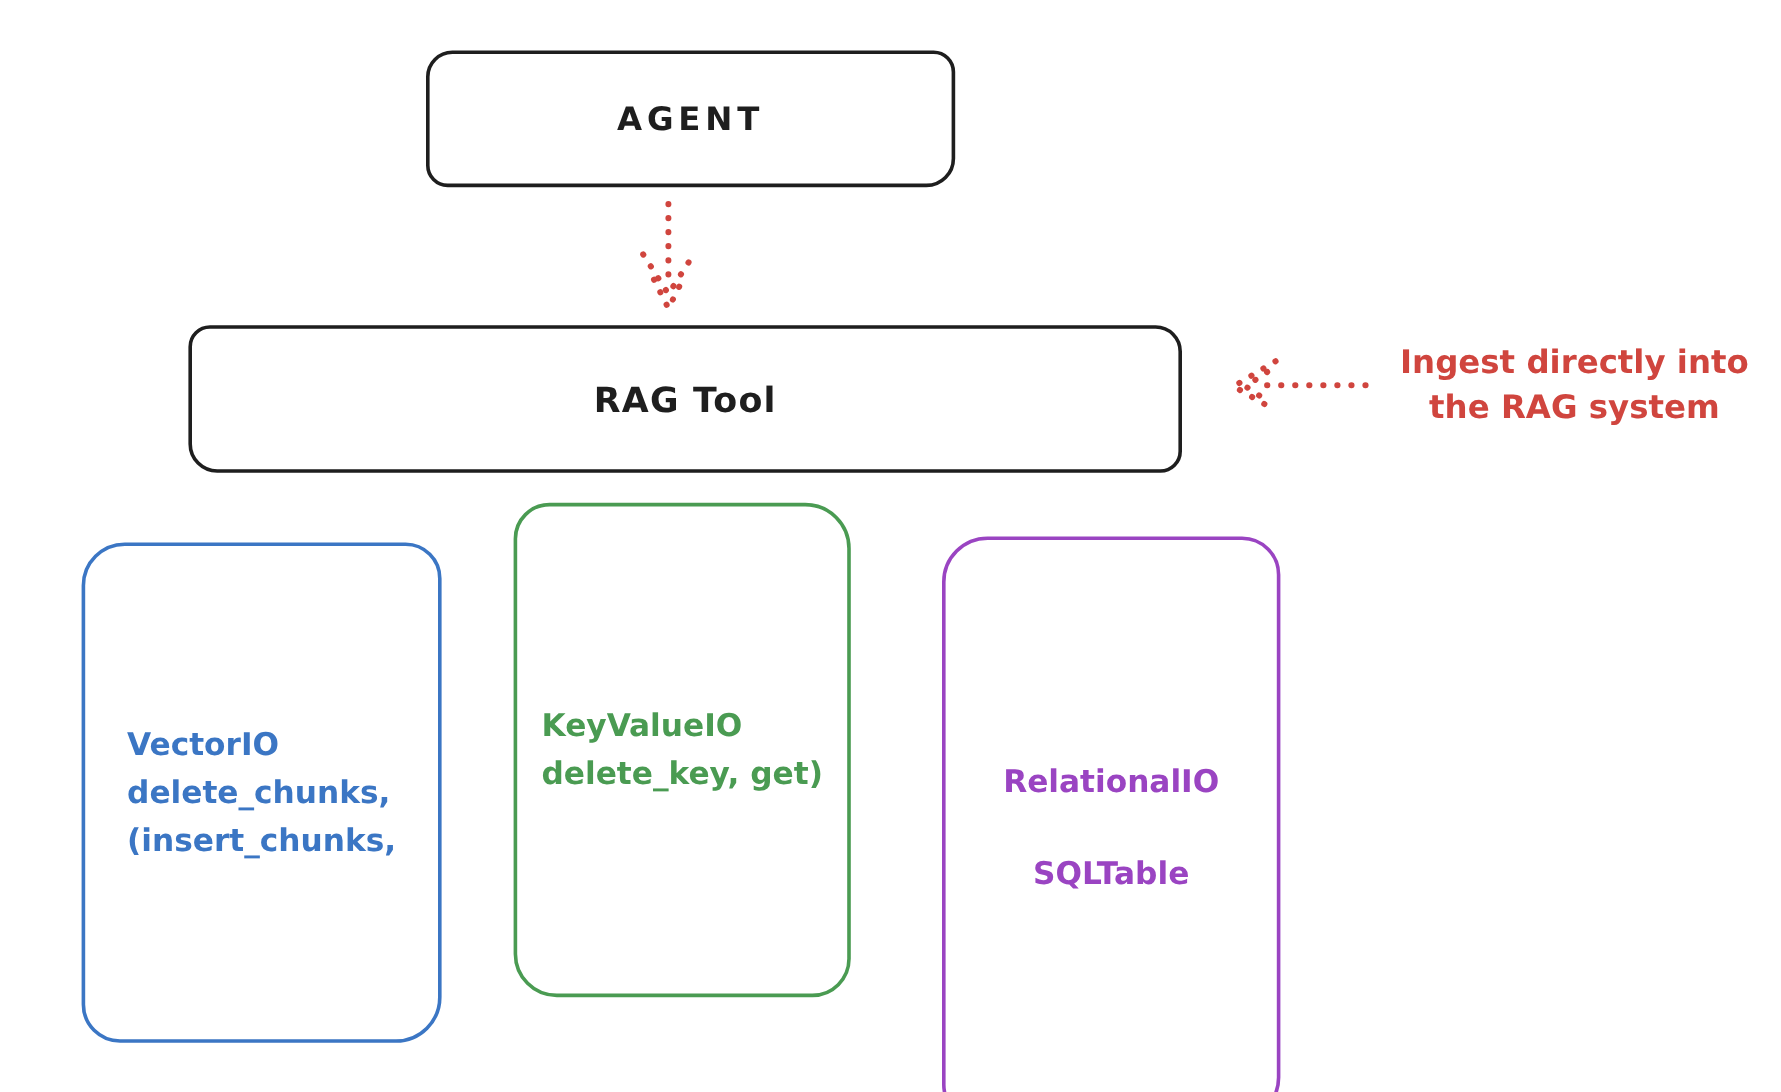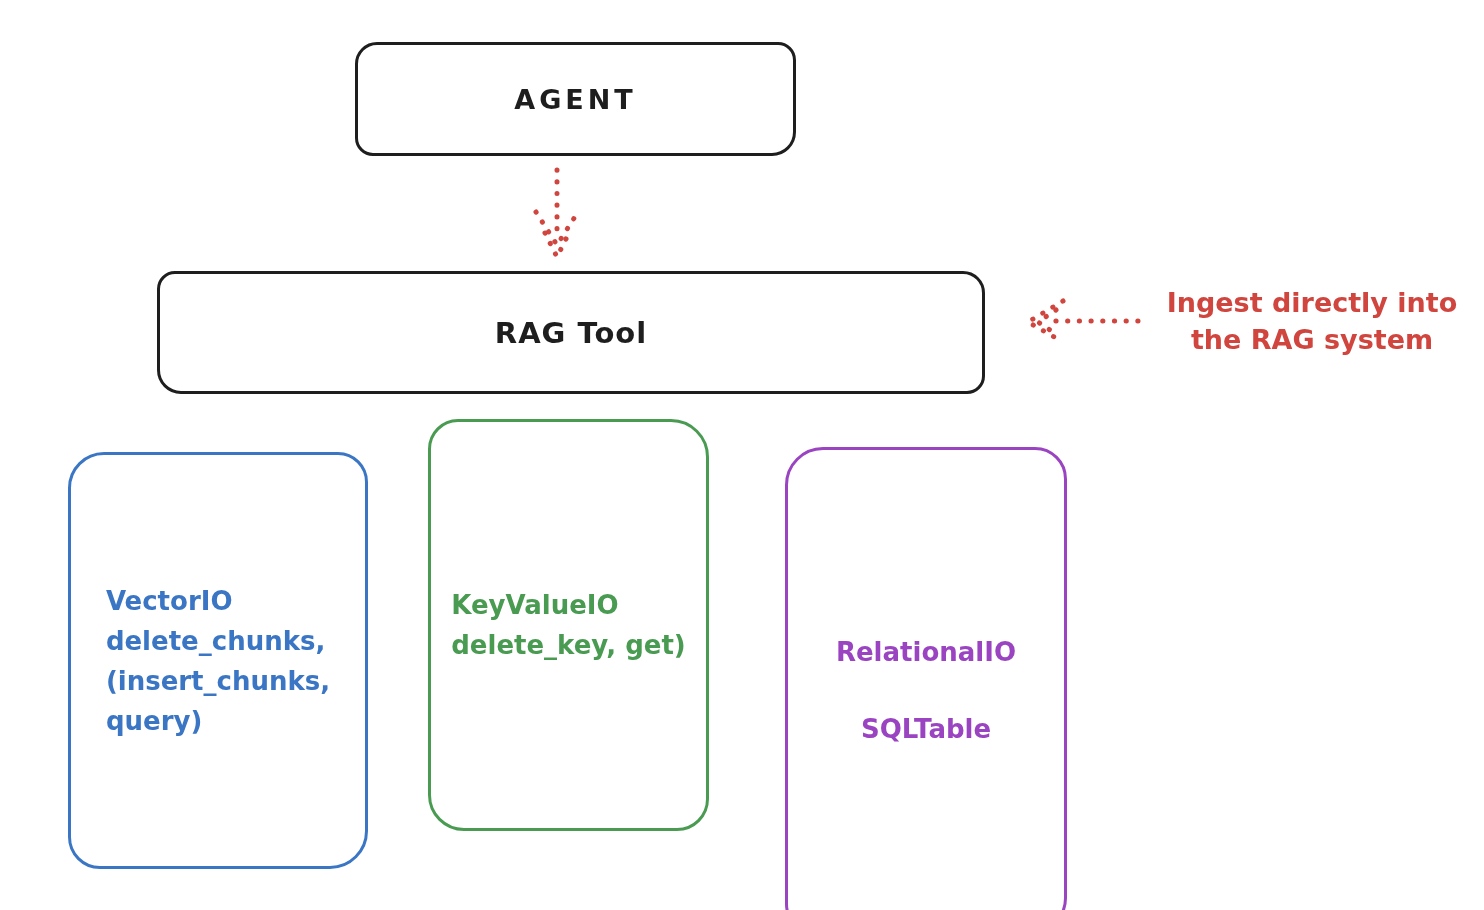--- a/index.html
+++ b/index.html
@@ -111,21 +111,20 @@
   <div class="annotation">
     <div>Ingest directly into</div>
     <div>the RAG system</div>
   </div>
 
   <div class="io-box box-vector" style="--c: #3b76c4;">
     <div>
       <div>VectorIO</div>
       <div>delete_chunks,</div>
       <div>(insert_chunks,</div>
-      <div>query)</div>
     </div>
   </div>
 
   <div class="io-box box-keyvalue" style="--c: #4a9b52;">
     <div>
       <div>KeyValueIO</div>
       <div>delete_key, get)</div>
     </div>
   </div>
 

